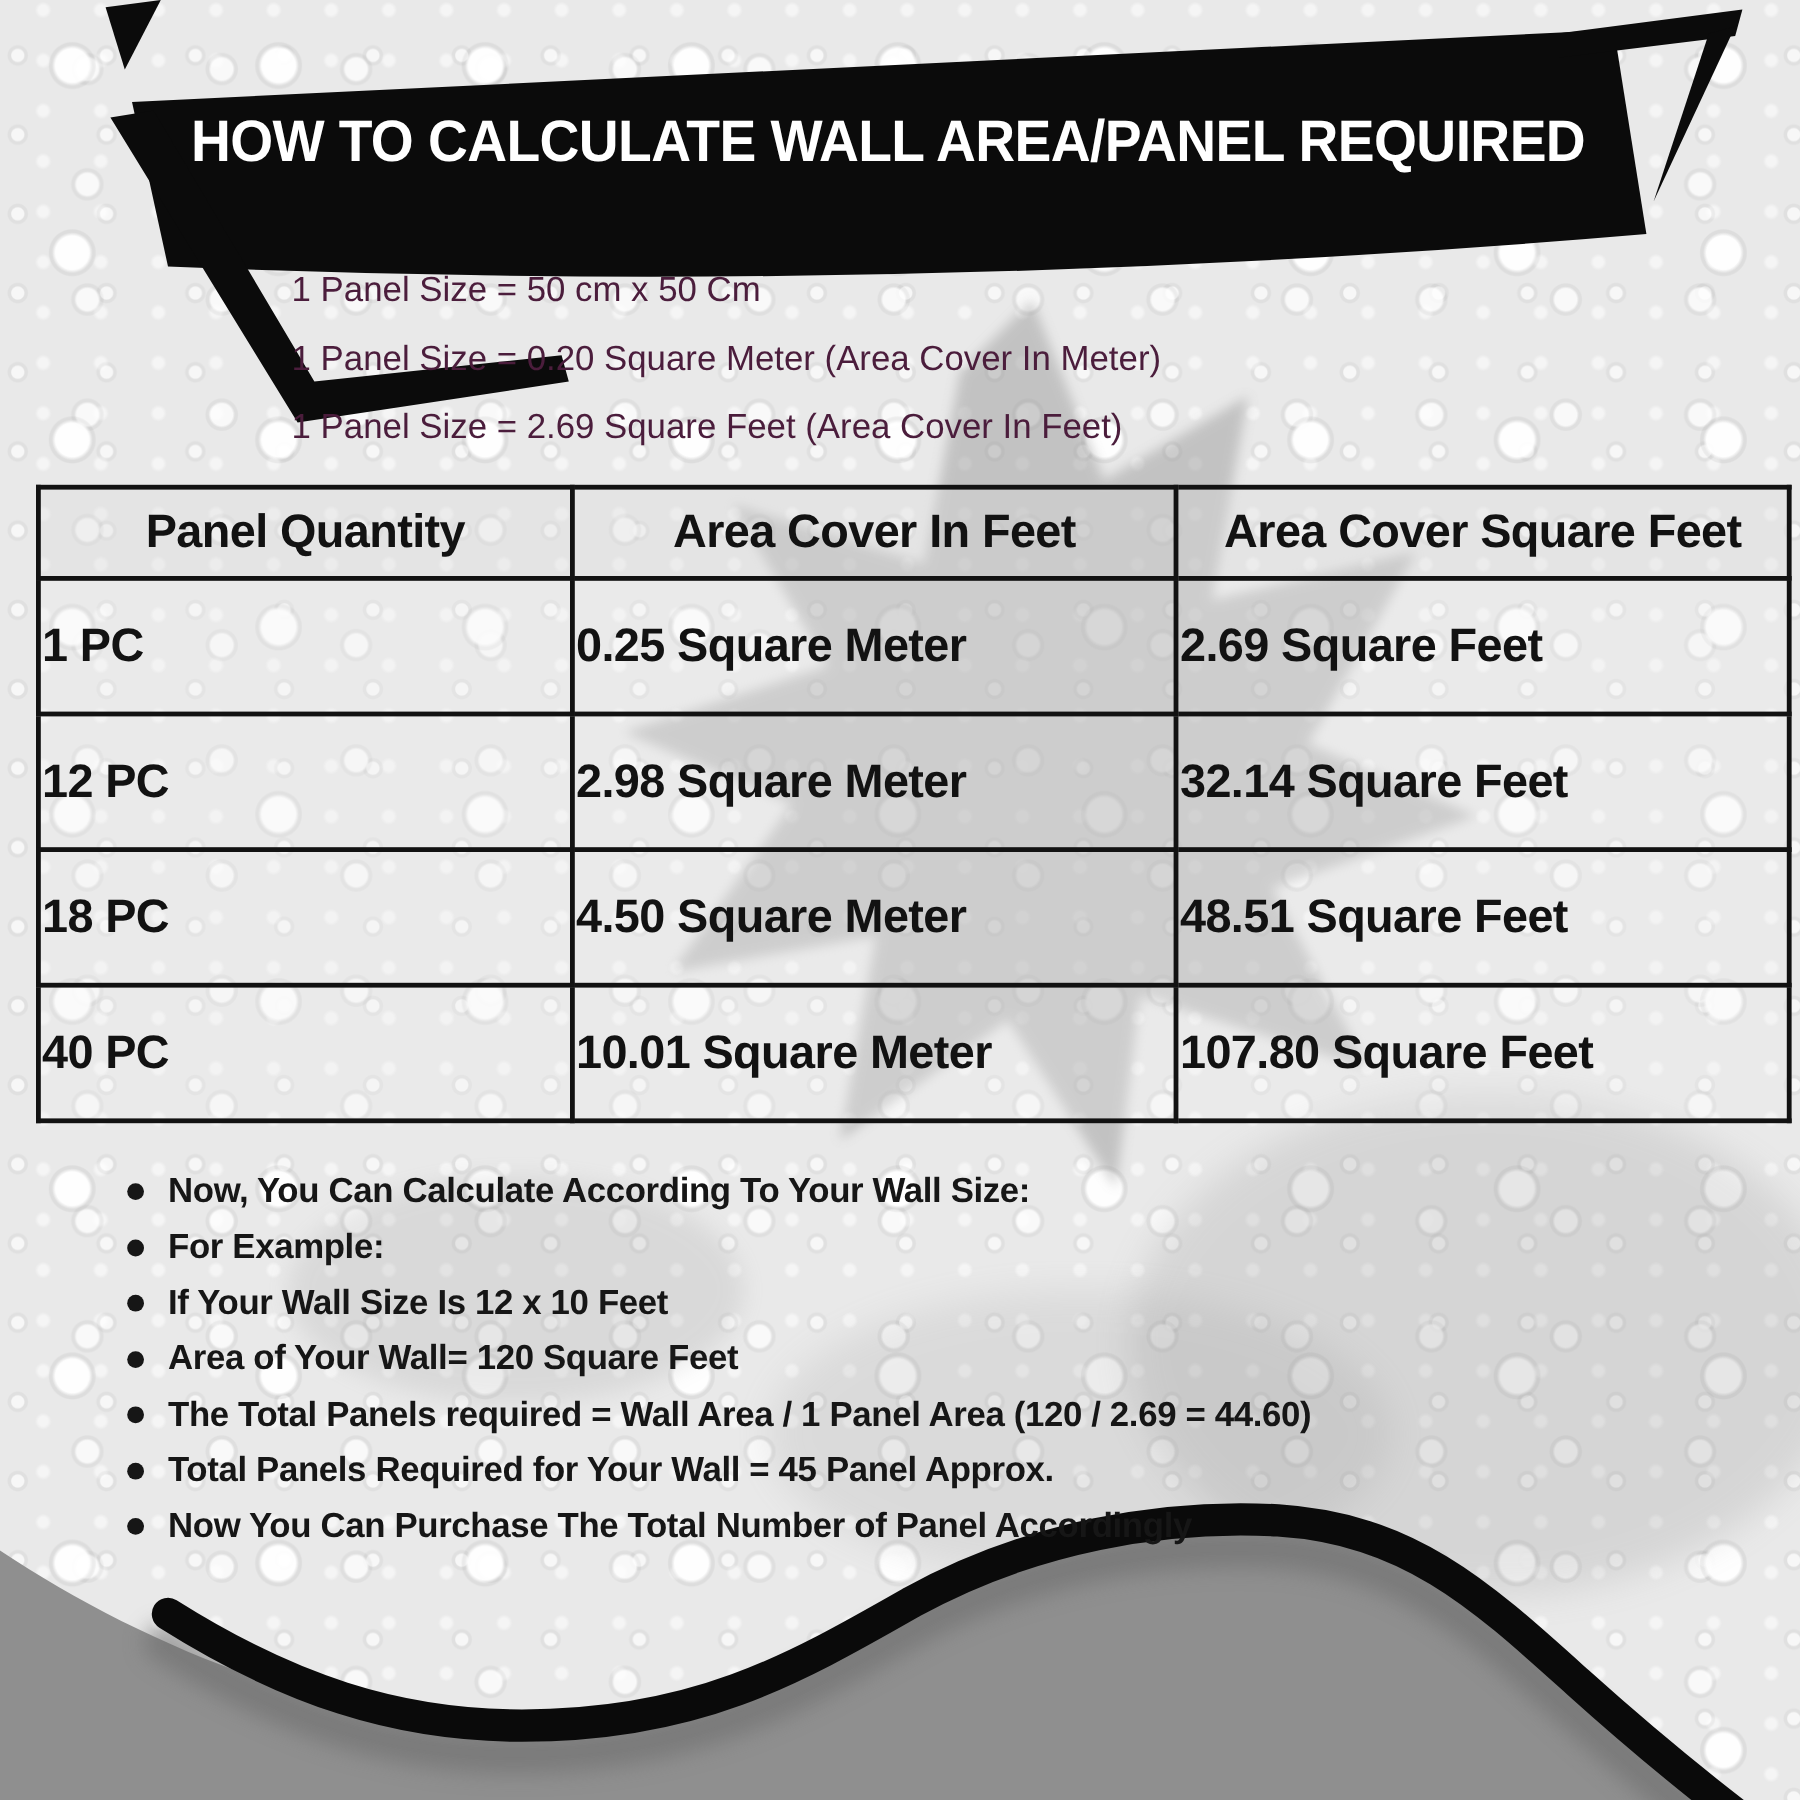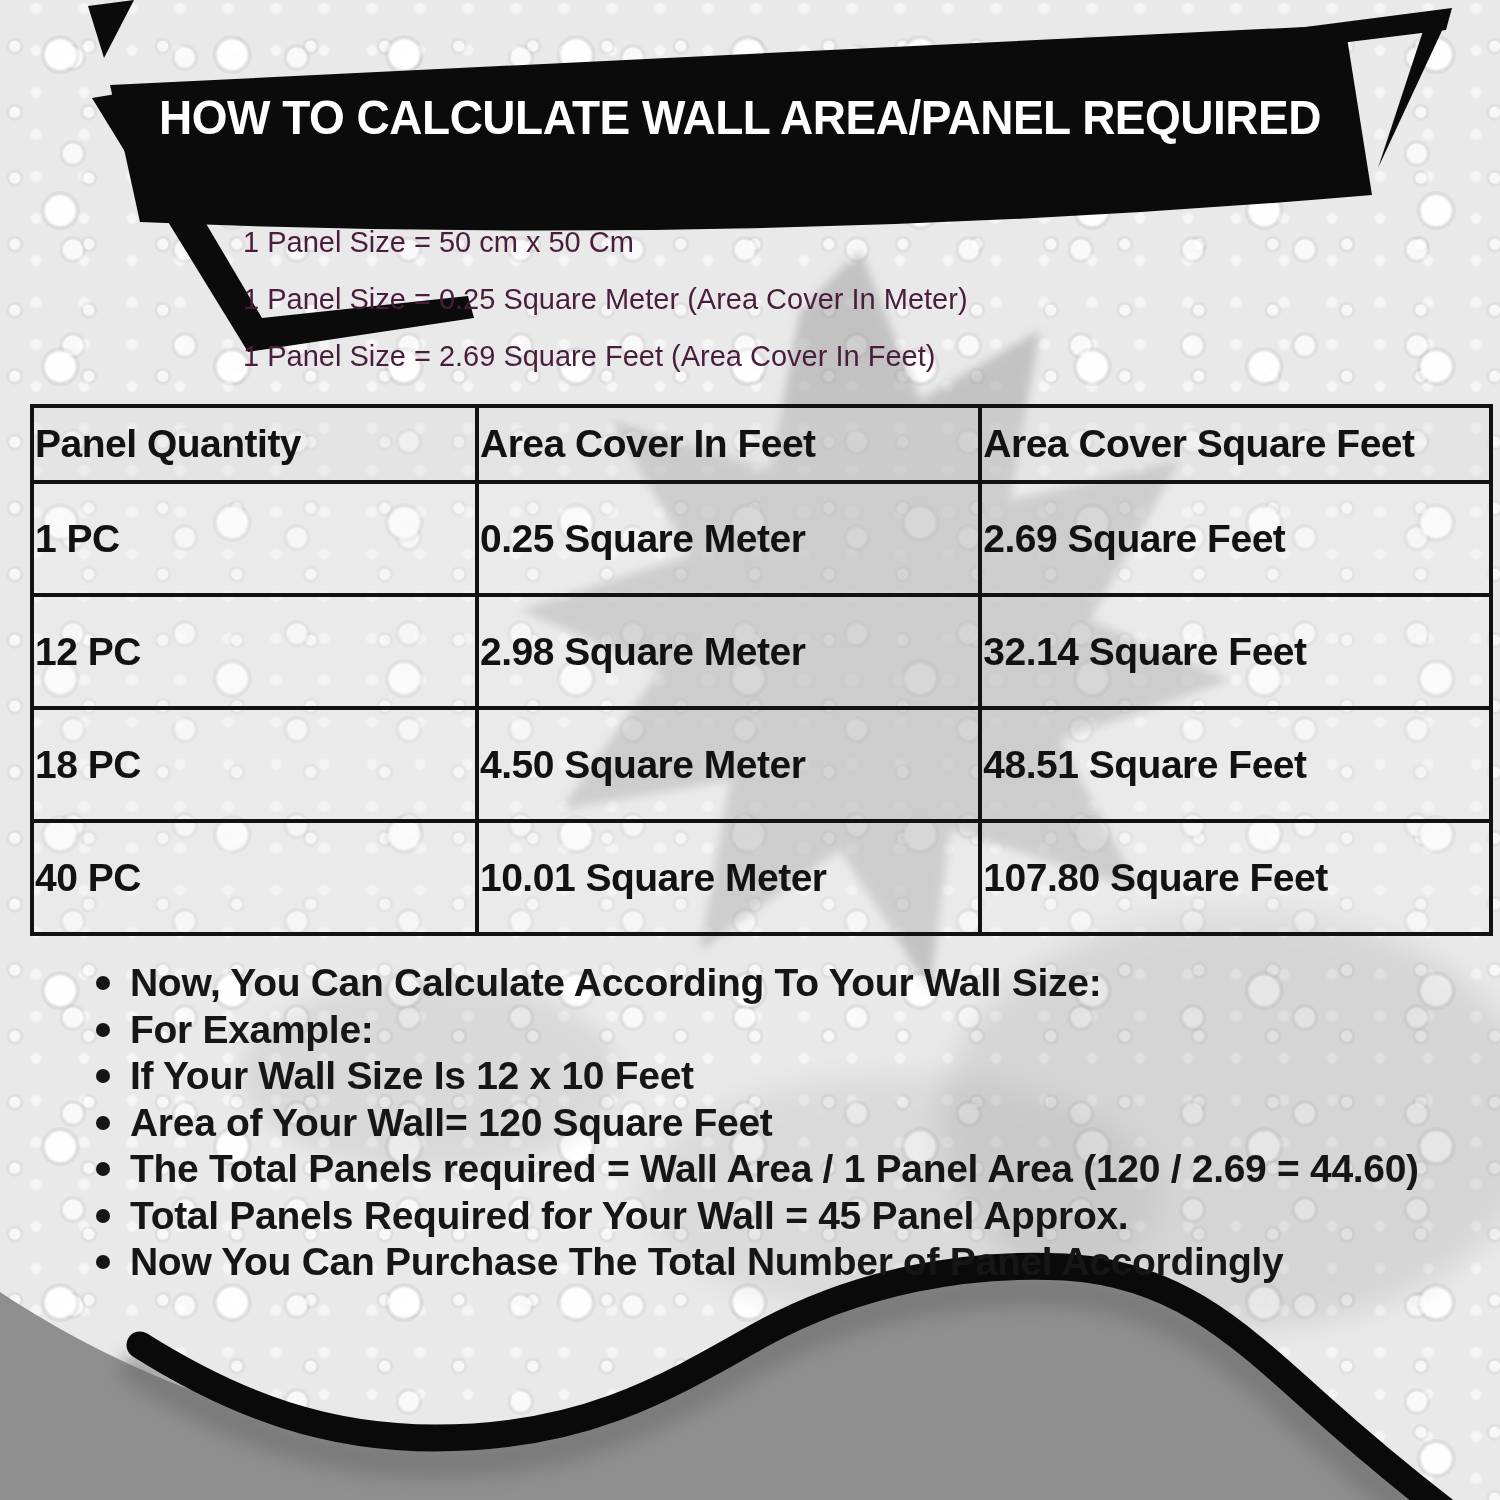--- a/index.html
+++ b/index.html
@@ -28,32 +28,32 @@
     color:#4b1d3c; font-size:29px; font-weight:400; line-height:57px; white-space:nowrap;
   }
 
   table.area-table{
     position:absolute; left:30px; top:404px; width:1463px; height:532px; z-index:3;
     border-collapse:collapse; table-layout:fixed;
     color:#121212;
   }
   table.area-table, table.area-table th, table.area-table td{border:4px solid #121212;}
   table.area-table th{
-    height:70px; font-size:39px; font-weight:bold; text-align:left; letter-spacing:-0.5px;
+    height:70px; font-size:39px; font-weight:bold; text-align:center; letter-spacing:-0.5px;
     background:rgba(220,220,220,0.35);
   }
   table.area-table td{
     height:92px; font-size:39px; font-weight:bold; text-align:left; letter-spacing:-0.5px;
     background:rgba(238,238,238,0.25);
   }
 
   ul.bullets{
     position:absolute; left:96px; top:960px; width:1360px; z-index:3;
-    list-style:none; margin:0; padding:0;
-    color:#161616; font-size:39px; font-weight:bold; letter-spacing:-0.3px;
+    list-style:none; margin:10px; padding:0;
+    color:#161616; font-size:29px; font-weight:bold; letter-spacing:-0.3px;
   }
   ul.bullets li{display:flex; align-items:center; height:46.5px; white-space:nowrap;}
   ul.bullets .dot{
     flex:0 0 auto; width:14px; height:14px; border-radius:50%; background:#161616; margin-right:20px;
   }
 </style>
 </head>
 <body>
 
 <div class="stage">
@@ -98,21 +98,21 @@
       <path d="M140,1345 C240,1408 330,1438 435,1438 C580,1438 660,1392 760,1335
                C860,1280 970,1262 1065,1267 C1175,1274 1235,1330 1315,1402
                C1385,1465 1445,1512 1495,1548" fill="none" stroke="#0a0a0a" stroke-width="27" stroke-linecap="round"></path>
     </g>
   </svg>
 
   <div class="banner-title">HOW TO CALCULATE WALL AREA/PANEL REQUIRED</div>
 
   <div class="panel-lines">
     <div>1 Panel Size = 50 cm x 50 Cm</div>
-    <div>1 Panel Size = 0.25 Square Meter (Area Cover In Meter)</div>
+    <div>1 Panel Size = 0.20 Square Meter (Area Cover In Meter)</div>
     <div>1 Panel Size = 2.69 Square Feet (Area Cover In Feet)</div>
   </div>
 
   <table class="area-table">
     <colgroup>
         <col style="width:30.5%">
         <col style="width:34.5%">
         <col style="width:35%">
       </colgroup>
     <thead>

